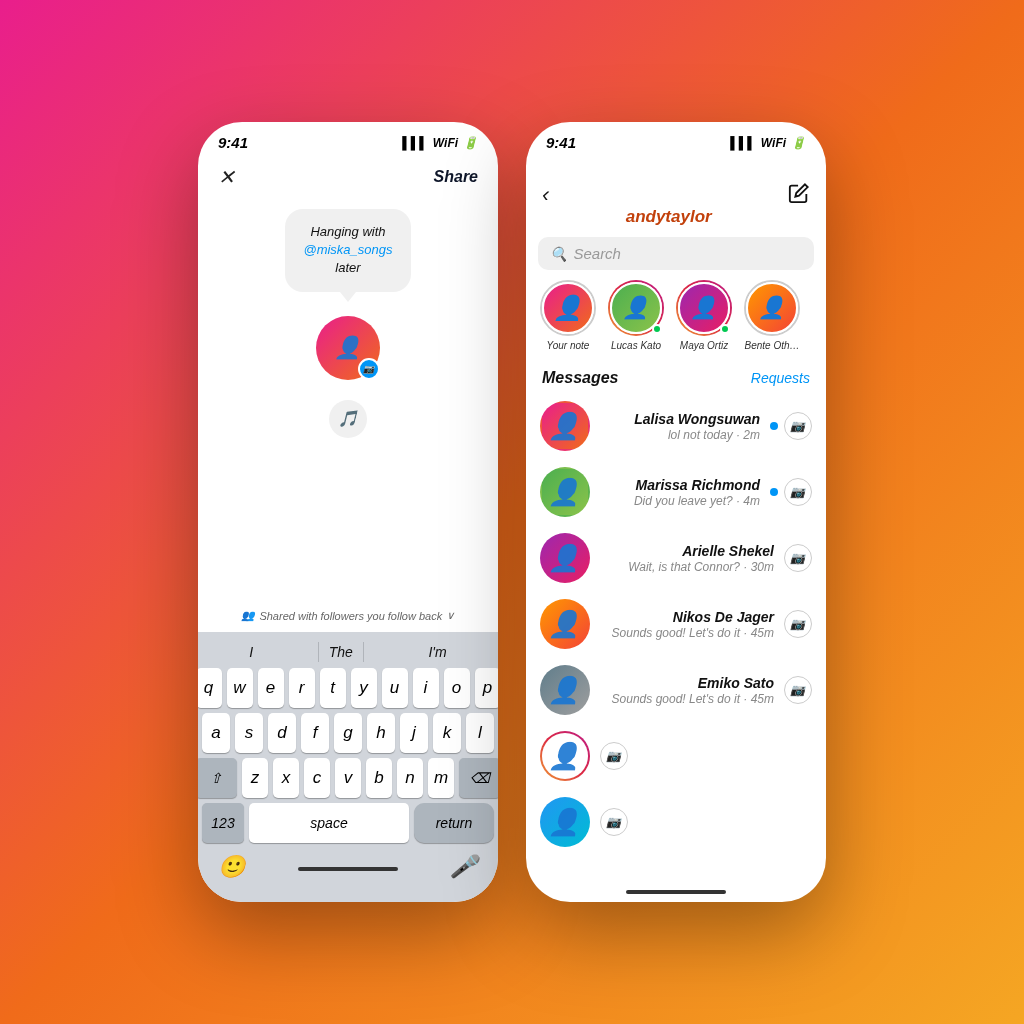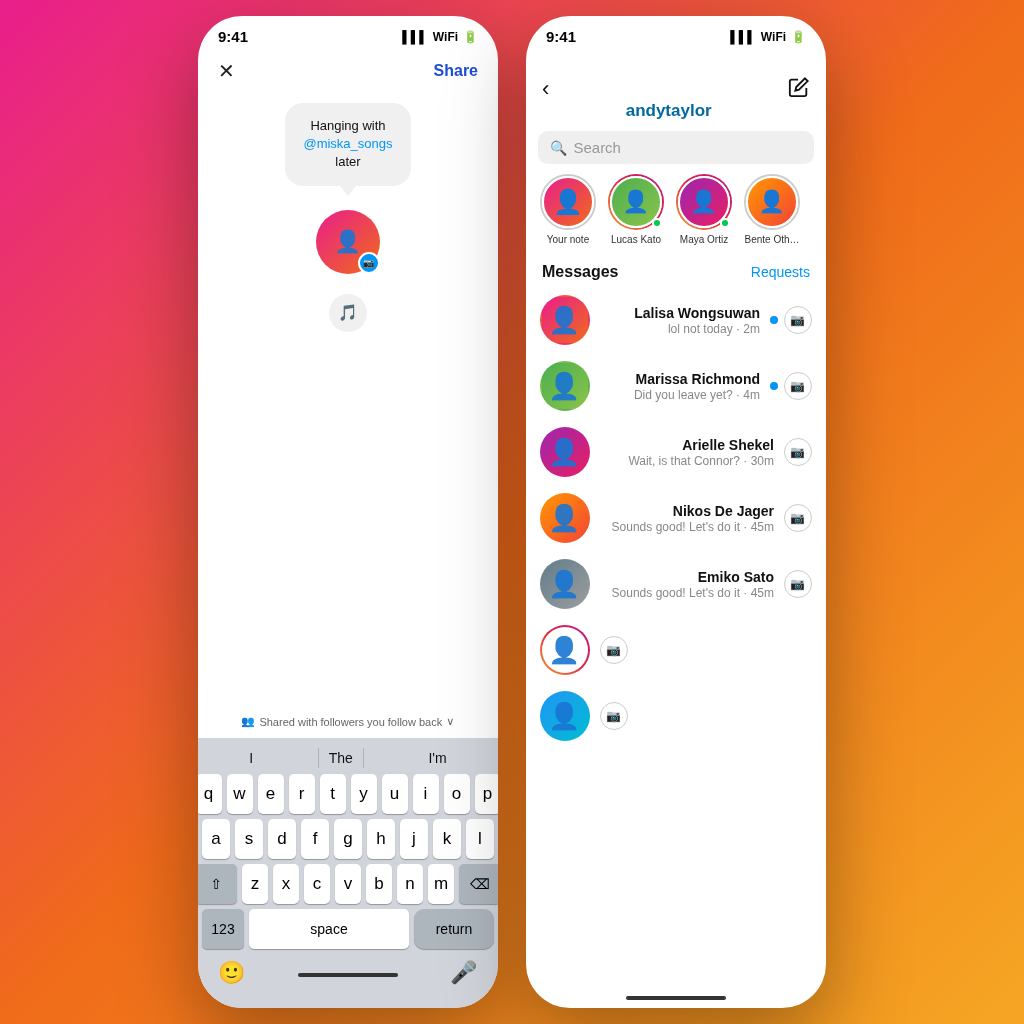--- a/index.html
+++ b/index.html
@@ -16,28 +16,29 @@
 
     .phones-container {
       display: flex;
       gap: 28px;
       align-items: center;
     }
 
     
     .phone {
       width: 300px;
-      height: 992px;
+      height: 780px;
       background: #fff;
       border-radius: 44px;
       box-shadow: 0 30px 80px rgba(0,0,0,0.35);
       overflow: hidden;
       display: flex;
       flex-direction: column;
       position: relative;
+      font-style: italic;
     }
 
     
     .status-bar {
       display: flex;
       justify-content: space-between;
       align-items: center;
       padding: 12px 20px 6px;
       font-size: 13px;
       font-weight: 600;
@@ -51,21 +52,21 @@
       justify-content: space-between;
       align-items: center;
       padding: 8px 20px 10px;
     }
     .close-btn {
       font-size: 20px;
       color: #222;
       cursor: pointer;
     }
     .share-btn {
-      color: #1d4ed8;
+      color: #0f172a;
       font-size: 16px;
       font-weight: 600;
       cursor: pointer;
     }
 
     .story-area {
       flex: 1;
       display: flex;
       flex-direction: column;
       align-items: center;
@@ -236,21 +237,21 @@
       color: #111;
       cursor: pointer;
       display: flex;
       align-items: center;
       gap: 2px;
       font-weight: 300;
     }
     .nav-title {
       font-size: 17px;
       font-weight: 700;
-      color: #0369a1;
+      color: #c2410c;
       margin-top: 44px;
     }
     .edit-btn {
       font-size: 18px;
       color: #111;
       cursor: pointer;
     }
 
     .search-bar {
       margin: 0 12px 10px;

